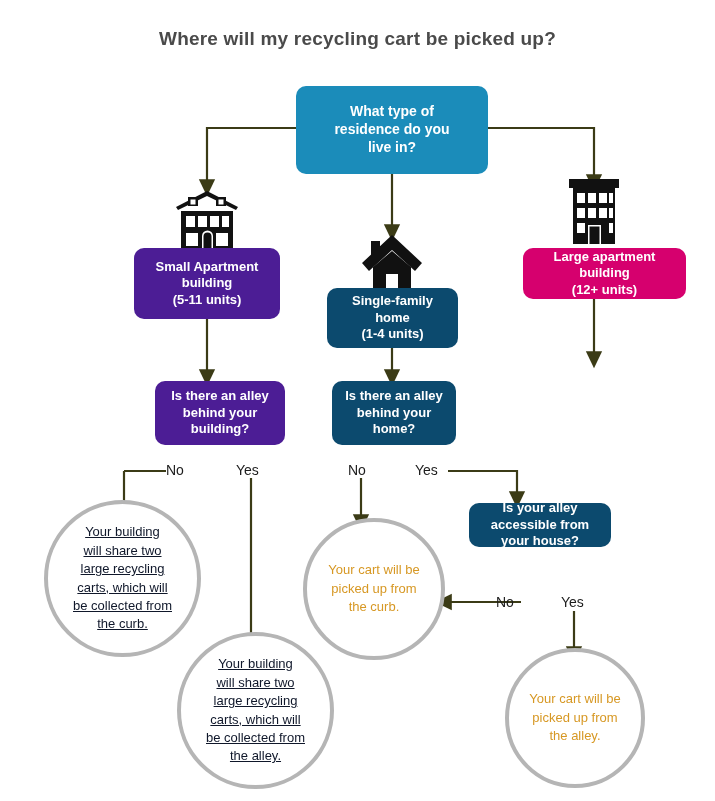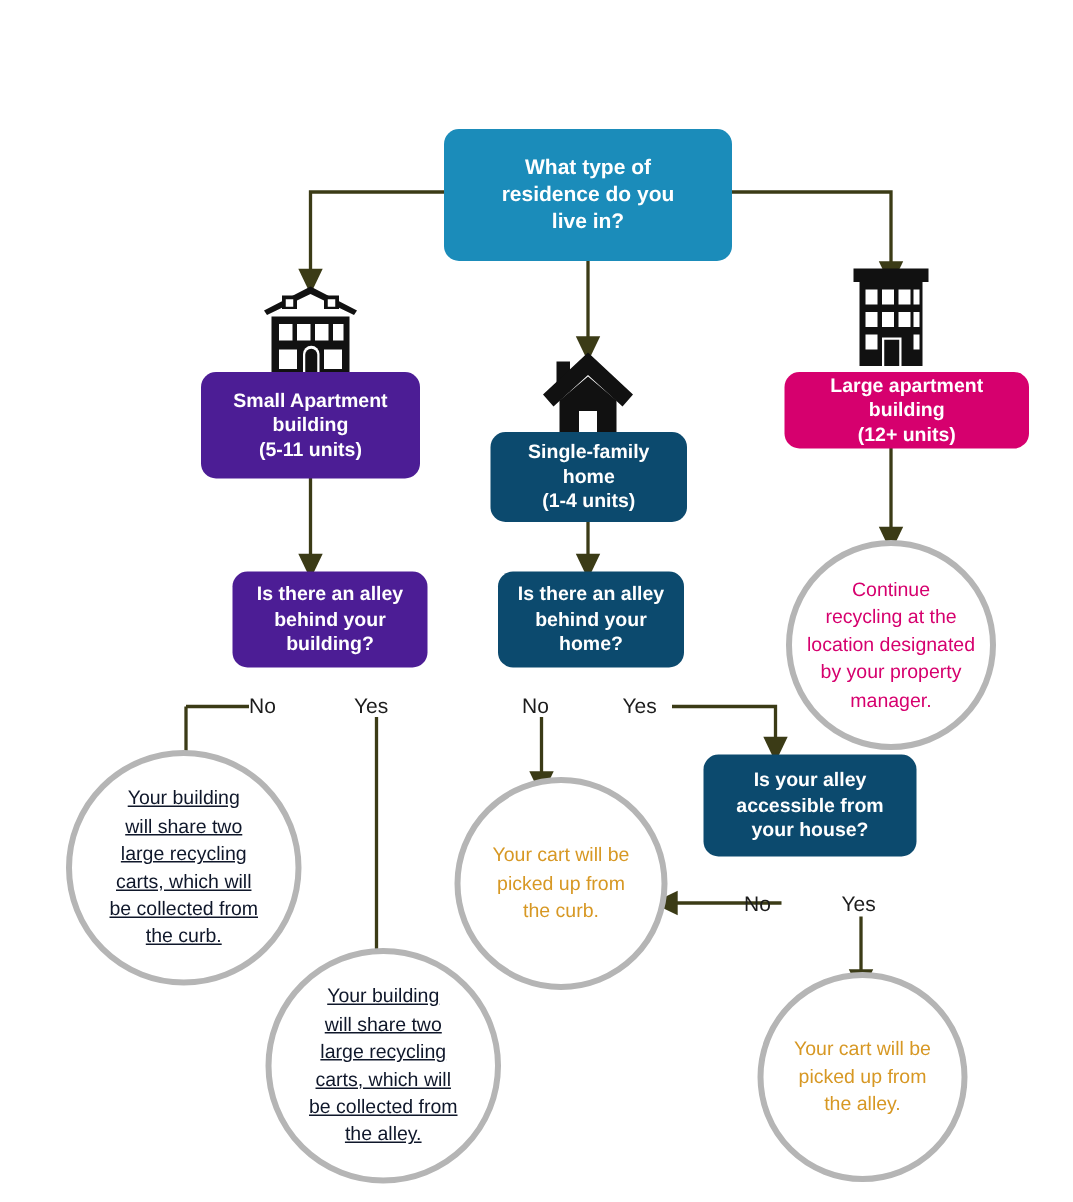--- a/index.html
+++ b/index.html
@@ -125,20 +125,21 @@
       <path d="M361,478 L361,523" marker-end="url(#arrow)"></path>
 
       <path d="M448,471 L517,471 L517,500" marker-end="url(#arrow)"></path>
 
       <path d="M521,602 L443,602" marker-end="url(#arrow)"></path>
 
       <path d="M574,611 L574,655" marker-end="url(#arrow)"></path>
     </g>
   </svg>
 
+  <div class="title">Where will my recycling cart be picked up?</div>
 
   <svg class="icon" style="left:174px; top:190px; width:66px; height:62px;" viewBox="0 0 66 62" xmlns="http://www.w3.org/2000/svg">
     <g fill="#111111">
       <path d="M33 1 L64 17 L62 20 L33 6 L4 20 L2 17 Z"></path>
       <rect x="14" y="7" width="10" height="9"></rect>
       <rect x="42" y="7" width="10" height="9"></rect>
       <rect x="16.5" y="9.5" width="5" height="5" fill="#ffffff"></rect>
       <rect x="44.5" y="9.5" width="5" height="5" fill="#ffffff"></rect>
       <rect x="7" y="21" width="52" height="40"></rect>
       <rect x="12" y="26" width="9" height="11" fill="#ffffff"></rect>
@@ -197,38 +198,33 @@
 (12+ units)</div>
 
   <div class="node green" style="left:155px; top:381px; width:130px; height:64px; font-size:13px;">Is there an alley
 behind your
 building?</div>
 
   <div class="node orange" style="left:332px; top:381px; width:124px; height:64px; font-size:13px;">Is there an alley
 behind your
 home?</div>
 
-  <div class="node orange" style="left:469px; top:503px; width:142px; height:68px; font-size:13px;">Is your alley
+  <div class="node orange" style="left:469px; top:503px; width:142px; height:44px; font-size:13px;">Is your alley
 accessible from
 your house?</div>
 
   <div class="branch-label" style="left:166px; top:462px;">No</div>
   <div class="branch-label" style="left:236px; top:462px;">Yes</div>
 
   <div class="branch-label" style="left:348px; top:462px;">No</div>
   <div class="branch-label" style="left:415px; top:462px;">Yes</div>
 
   <div class="branch-label" style="left:496px; top:594px;">No</div>
   <div class="branch-label" style="left:561px; top:594px;">Yes</div>
 
-  <div class="bubble pink" style="left:524px; top:360px; width:140px; height:140px;">Continue
-recycling at the
-location designated
-by your property
-manager.</div>
 
   <div class="bubble green" style="left:44px; top:500px; width:157px; height:157px;">Your building
 will share two
 large recycling
 carts, which will
 be collected from
 the curb.</div>
 
   <div class="bubble green" style="left:177px; top:632px; width:157px; height:157px;">Your building
 will share two

